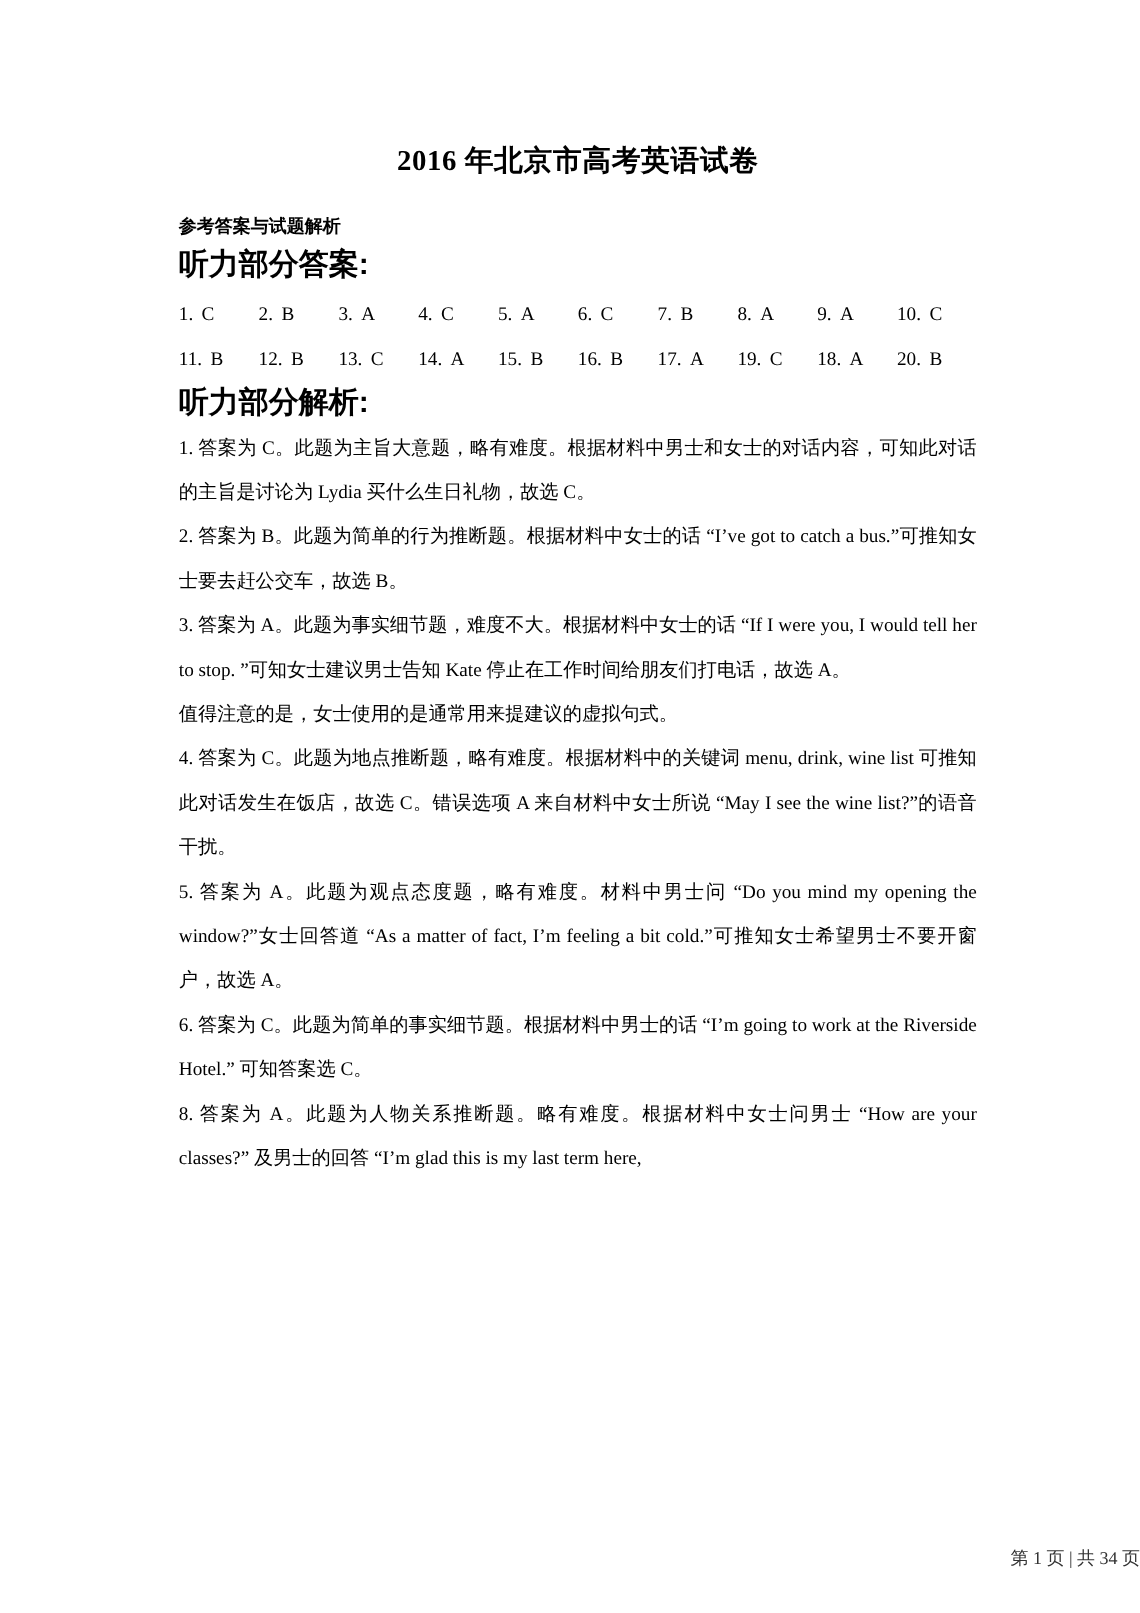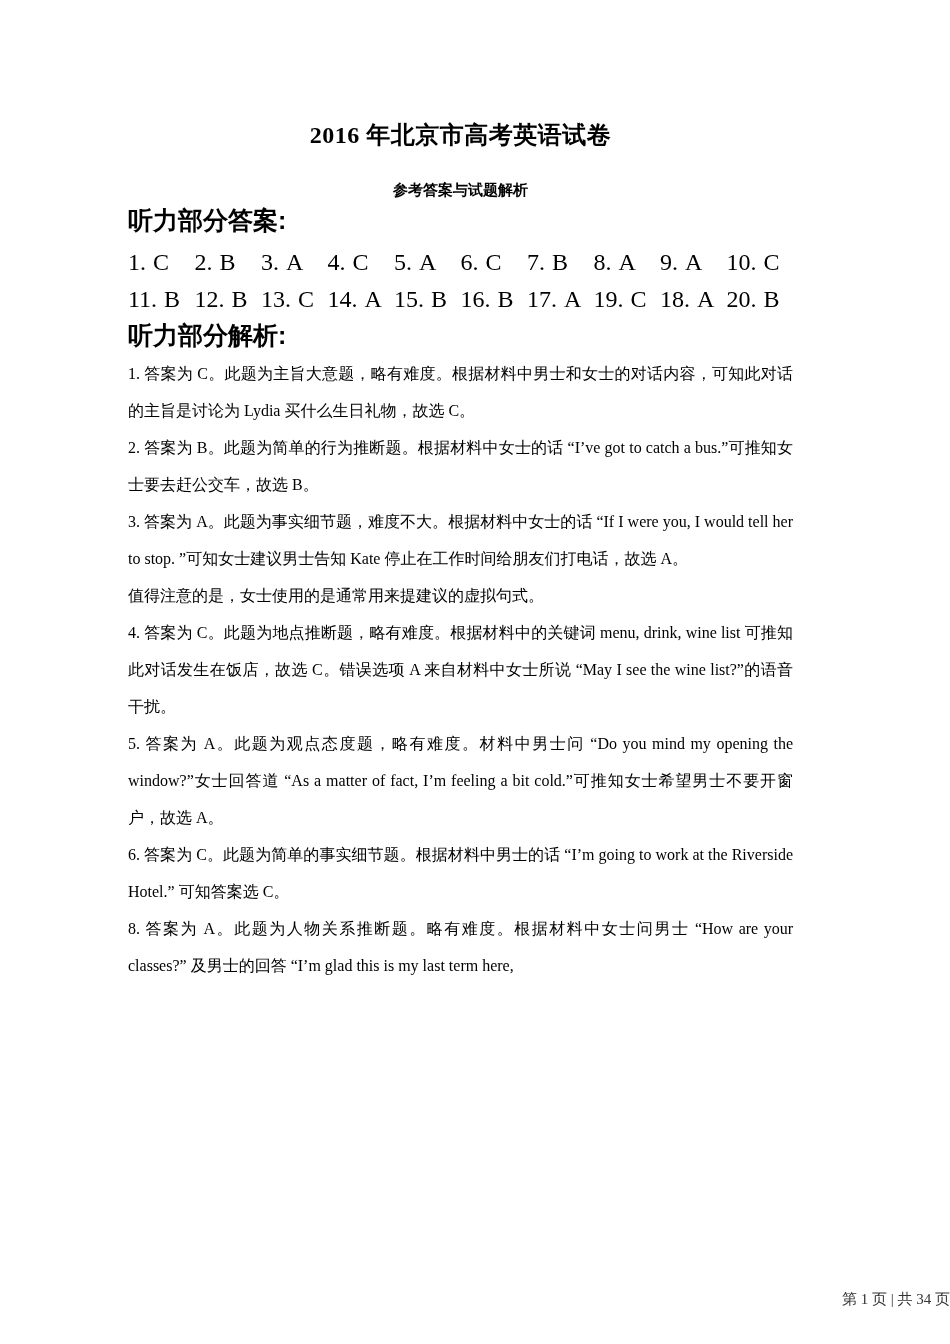--- a/index.html
+++ b/index.html
@@ -11,61 +11,61 @@
     position: relative;
     width: 950px;
     height: 1344px;
     background: #ffffff;
     color: #000000;
     font-family: "Liberation Serif", "DejaVu Serif", serif;
     overflow: hidden;
   }
   .content {
     position: absolute;
-    left: 128px;
+    left: 149px;
     top: 0;
     width: 665px;
   }
   .doc-title {
     margin: 118px 0 0 0;
     font-family: "Liberation Serif", "DejaVu Serif", serif;
     font-size: 24px;
     font-weight: bold;
     line-height: 34px;
     text-align: center;
     letter-spacing: 0.5px;
   }
   .doc-subtitle {
     margin-top: 28px;
-    font-family: Liberation Sans, sans-serif;
+    font-family: Liberation Mono, monospace;
     font-size: 15px;
     font-weight: bold;
     line-height: 20px;
-    text-align: center;
+    text-align: left;
   }
   .section-heading {
     margin: 50px 0 0 0;
     font-family: "Liberation Sans", "DejaVu Sans", sans-serif;
     font-size: 19px;
     font-weight: bold;
     line-height: 28px;
   }
   .part-label {
     font-family: "Liberation Sans", "DejaVu Sans", sans-serif;
     font-size: 25px;
     font-weight: bold;
     line-height: 28px;
   }
   .answers-label { margin-top: 6px; }
   .analysis-label { margin-top: 3px; }
   .ans-grid {
     margin-top: 10px;
     display: grid;
     grid-template-columns: repeat(10, 1fr);
-    font-size: 24px;
+    font-size: 16px;
     line-height: 37px;
   }
   .ans { white-space: nowrap; }
   .ans-no { margin-right: 7px; }
   .explanations {
     margin-top: 6px;
     font-size: 16px;
     line-height: 37px;
     text-align: justify;
   }

